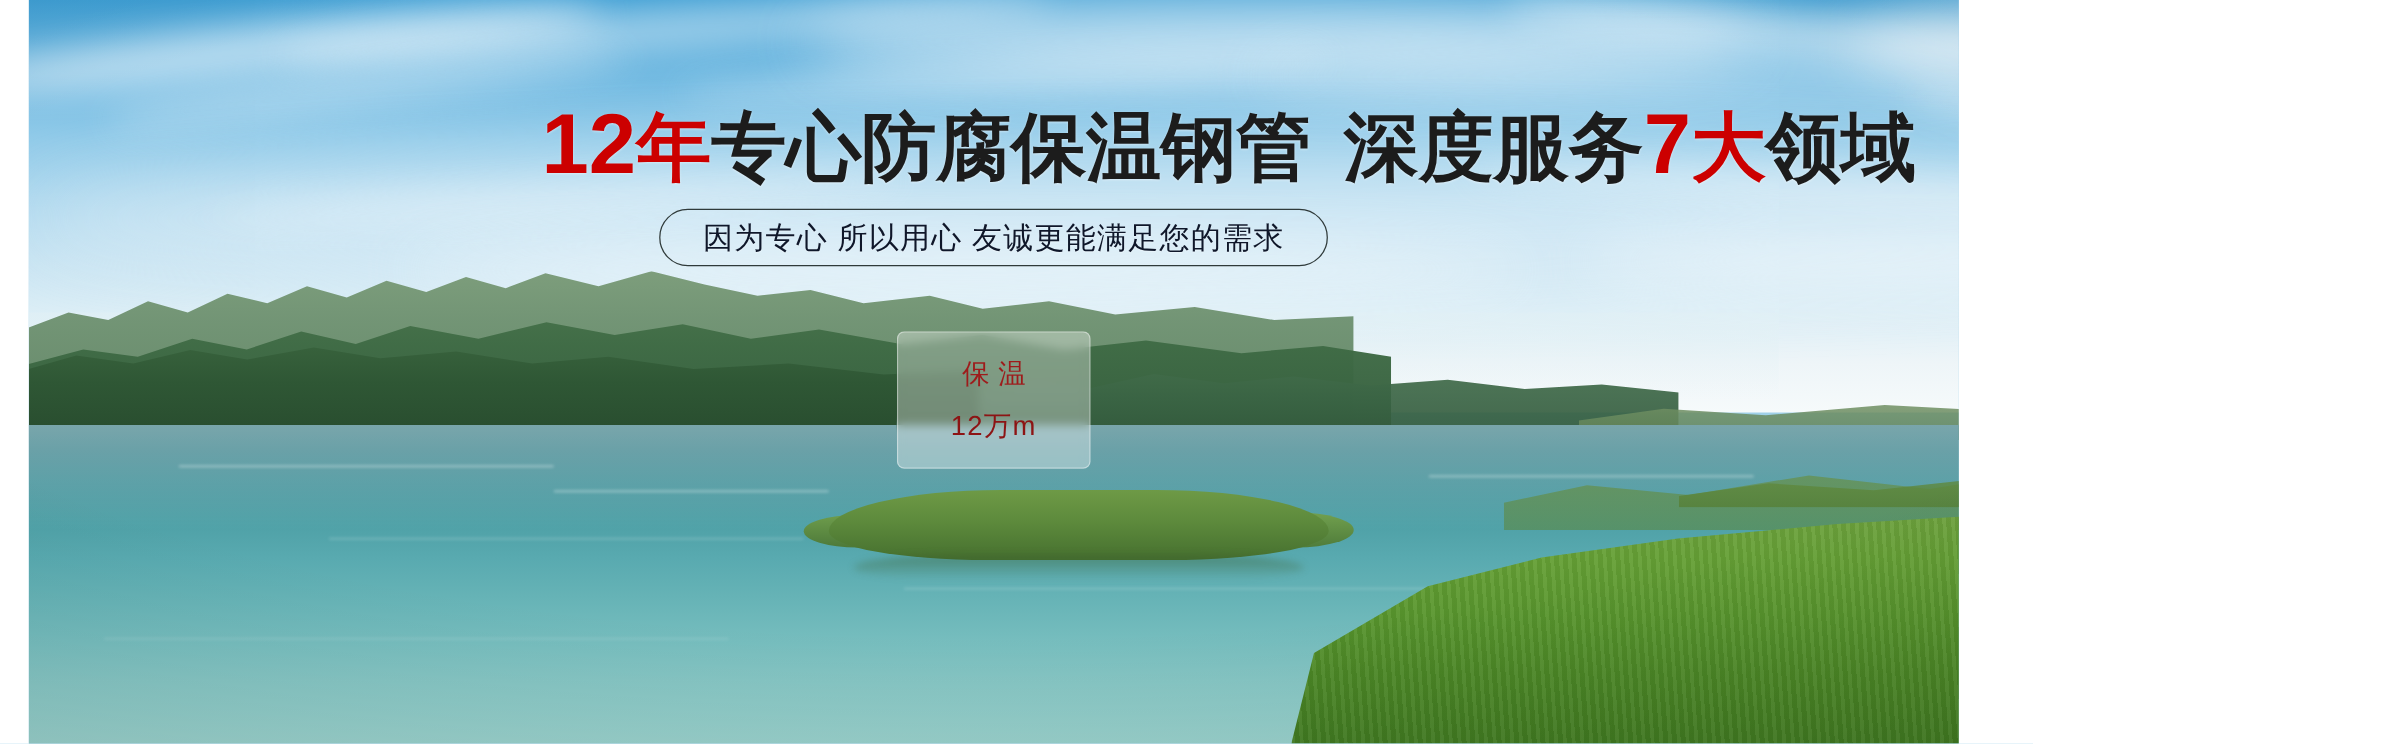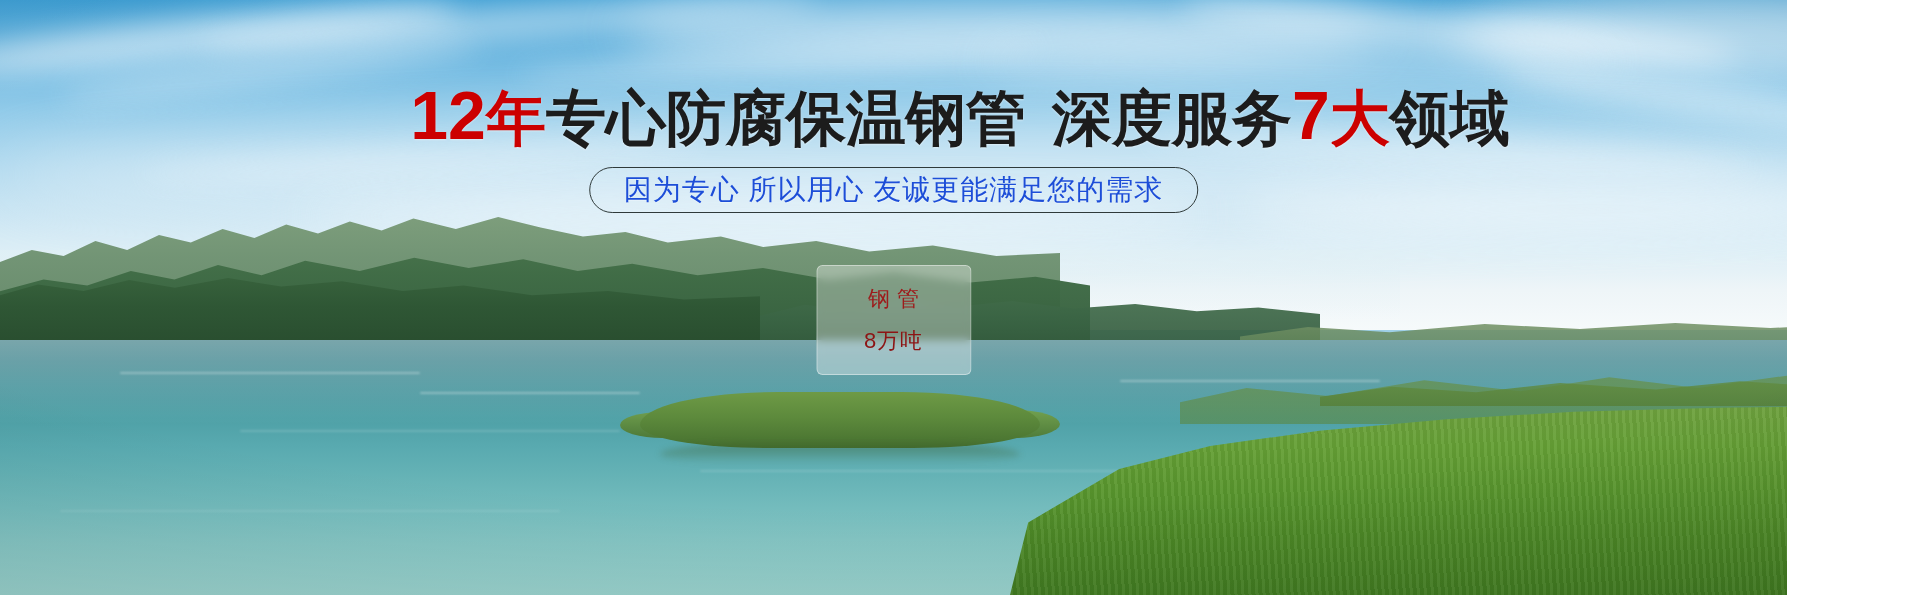--- a/index.html
+++ b/index.html
@@ -1,20 +1,20 @@
 <!DOCTYPE html>
 <html><head>
 <meta charset="utf-8">
 <style>
   * { margin:0; padding:0; box-sizing:border-box; }
   html,body { width:1920px; height:595px; overflow:hidden; }
   body { font-family:"Liberation Sans","DejaVu Sans",sans-serif; }
 
-  .banner{ position:relative; width:1787px; height:595px; overflow:hidden;
-           background:#9fd0e8; }
+  .banner{ position:relative; width:1544px; height:595px; overflow:hidden;
+           background:#9fd0e8;margin-left:23px; }
 
   
   .sky{ position:absolute; left:0; top:0; width:1920px; height:330px;
         background:linear-gradient(to bottom,
           #3f9fd4 0%, #56abda 8%, #74bbe2 20%, #92cbe9 34%,
           #aed8ee 48%, #c6e3f2 62%, #dceef6 76%, #eef5f8 88%, #f6fafb 100%); }
 
   
   .cl{ position:absolute; border-radius:50%; background:#ffffff; filter:blur(14px); }
   .cl2{ position:absolute; border-radius:50%; background:#ffffff; filter:blur(24px); }
@@ -126,21 +126,21 @@
       text-shadow:0 1px 2px rgba(255,255,255,.45); }
   .headline .red{ color:#CC0000; }
   .headline .num{ font-size:68px; }
   .headline .gap{ display:inline-block; width:26px; }
 
   .pill{ position:absolute; left:50%; transform:translateX(-50%); top:167px;
       height:46px; padding:0 34px;
       border:1.6px solid #2f3a3a; border-radius:24px;
       display:flex; align-items:center; justify-content:center;
       background:transparent; }
-  .pill-text{ font-size:28px; color:#1d4ed8; letter-spacing:1px;
+  .pill-text{ font-size:24px; color:#0f172a; letter-spacing:1px;
       white-space:nowrap; font-weight:normal;
       text-shadow:0 1px 1px rgba(255,255,255,.4); }
 
   .cards{ position:absolute; left:50%; transform:translateX(-50%); top:265px;
       display:flex; gap:18px; }
   .card{ width:155px; height:110px; border-radius:6px;
       background:rgba(255,255,255,.34);
       border:1px solid rgba(255,255,255,.42);
       backdrop-filter:blur(4px);
       display:flex; flex-direction:column; align-items:center;
@@ -206,22 +206,22 @@
     <div class="headline">
       <span class="red num">12</span><span class="red">年</span><span>专心防腐保温钢管</span><span class="gap"></span><span>深度服务</span><span class="red num">7</span><span class="red">大</span><span>领域</span>
     </div>
 
     <div class="pill">
       <span class="pill-text">因为专心 所以用心  友诚更能满足您的需求</span>
     </div>
 
     <div class="cards">
 
+
+
       <div class="card">
-        <div class="card-label">钢管</div>
-        <div class="card-value"><span>8万吨</span></div>
+        <div class="card-label">保温</div>
+        <div class="card-value"><span>12万m</span></div>
       </div>
-
-
 
     </div>
   </div>
 </div>
 
 </body></html>

